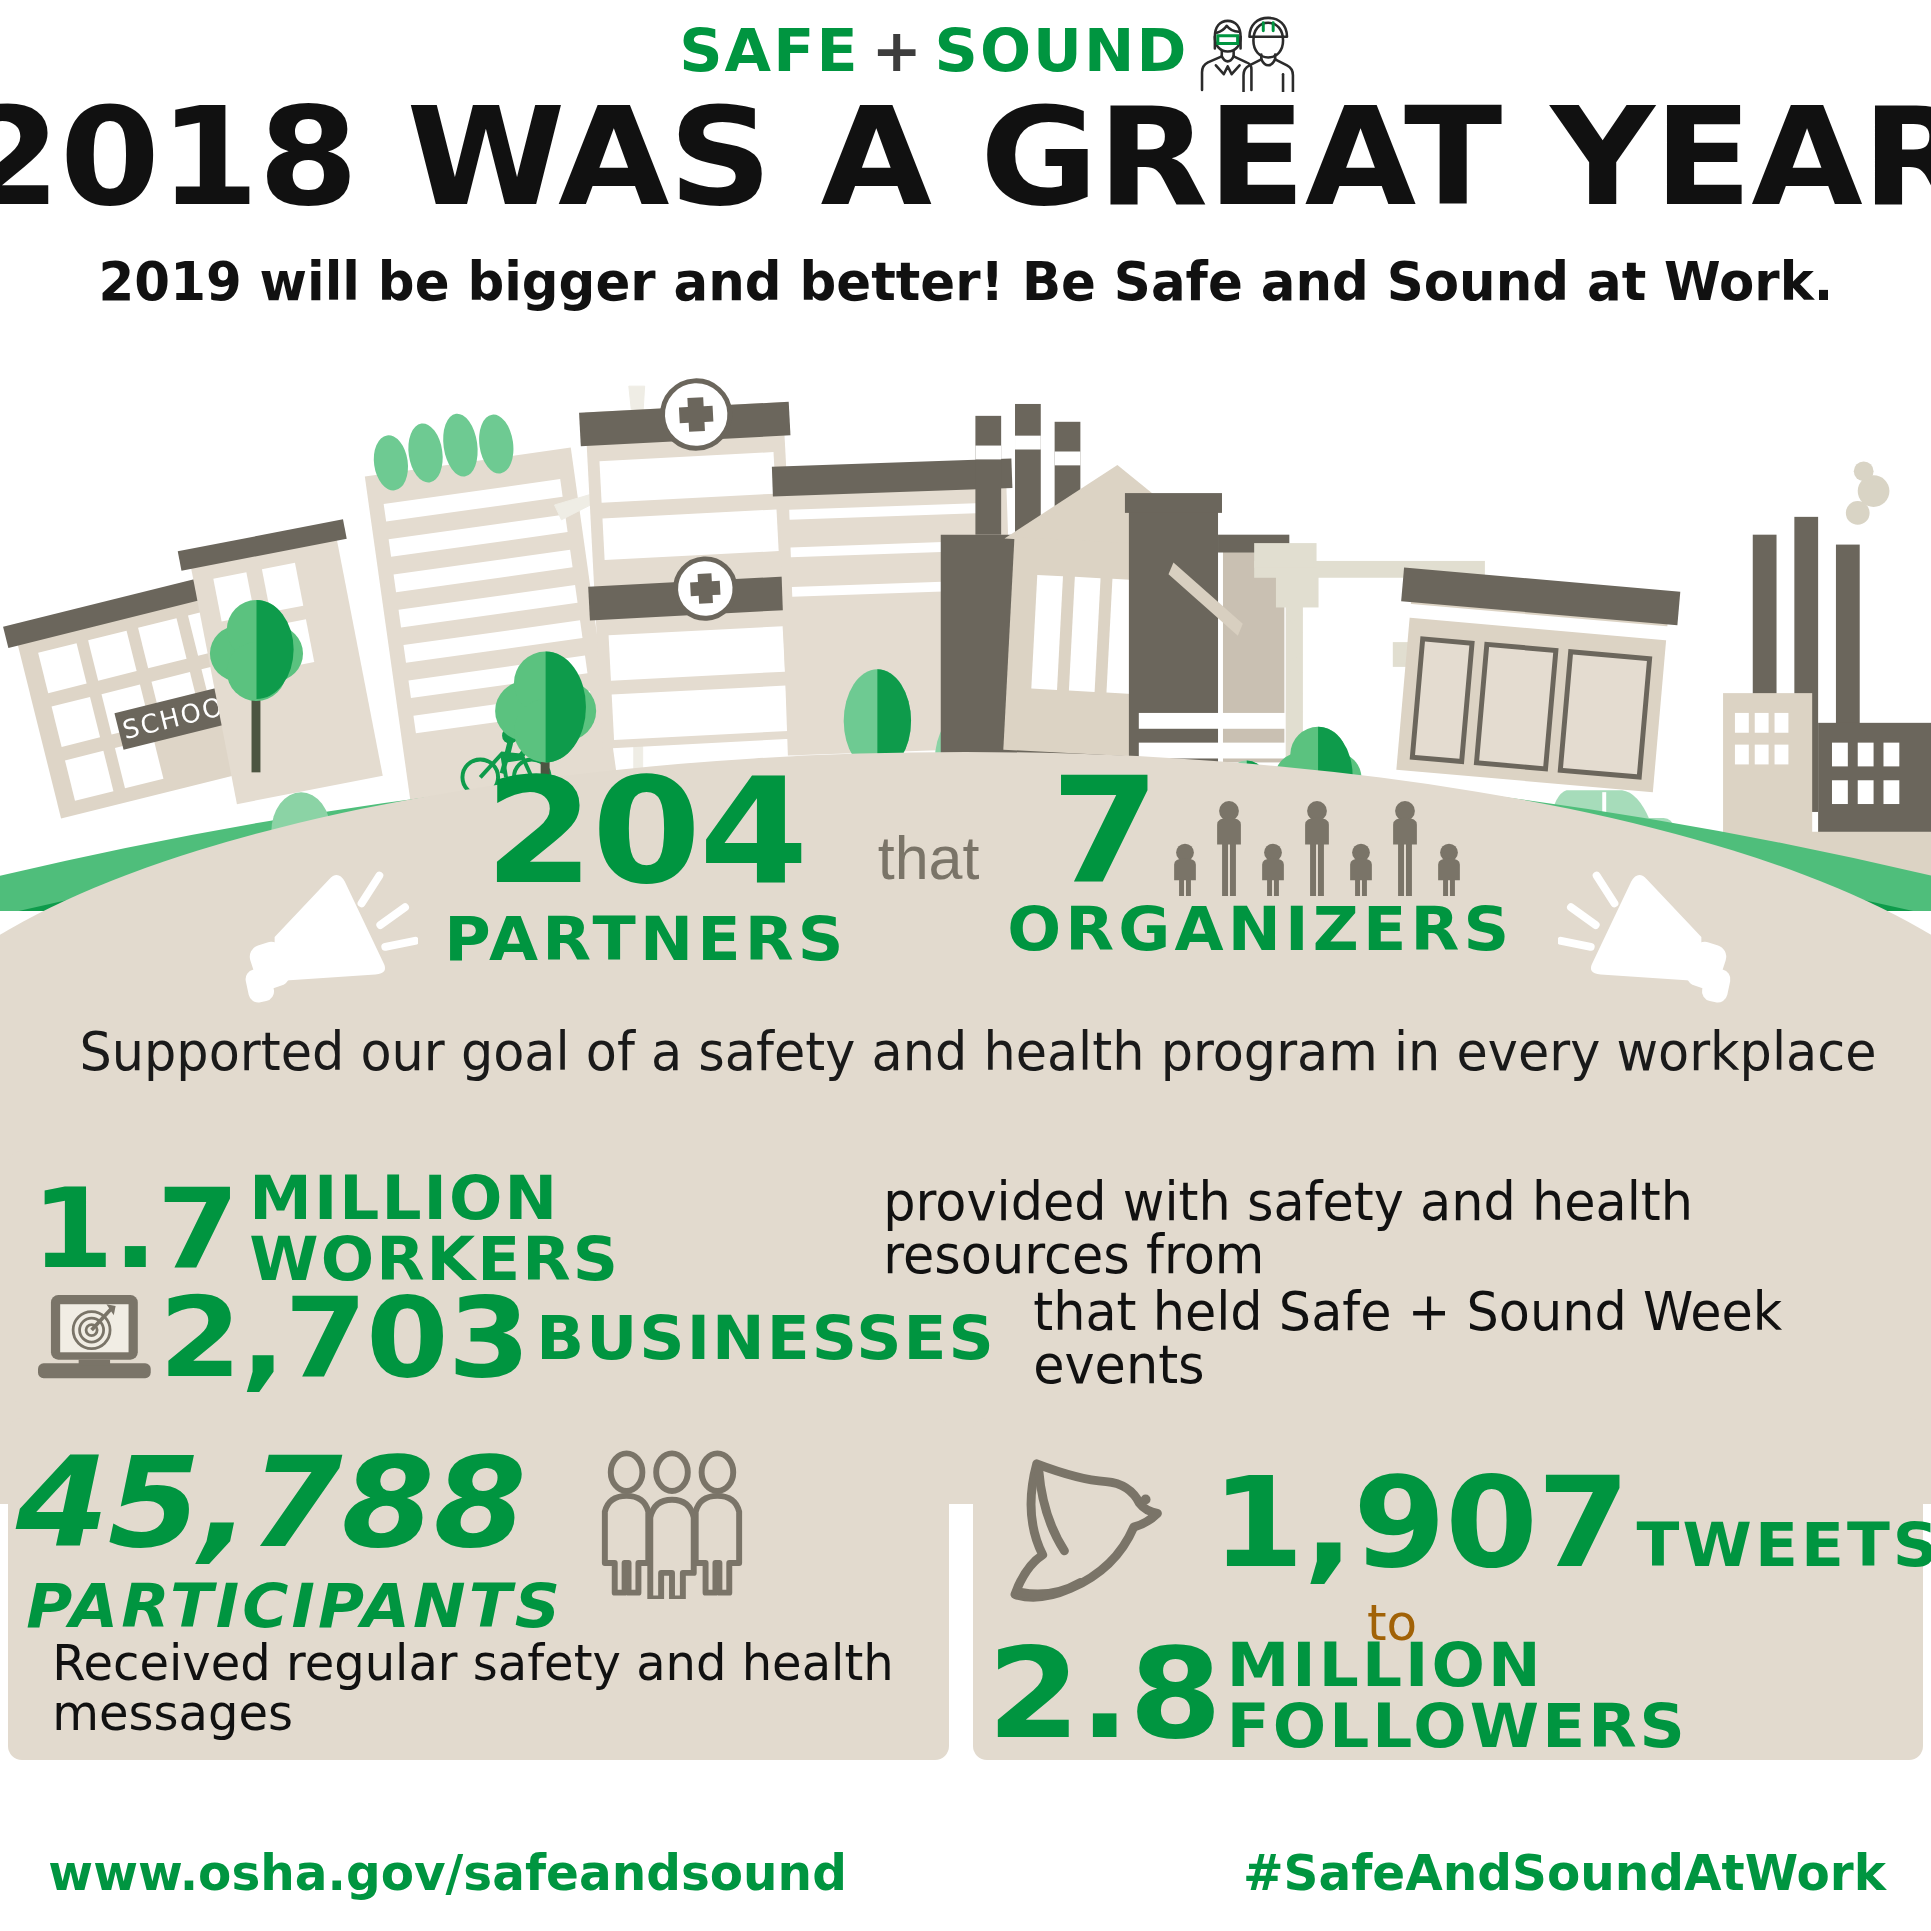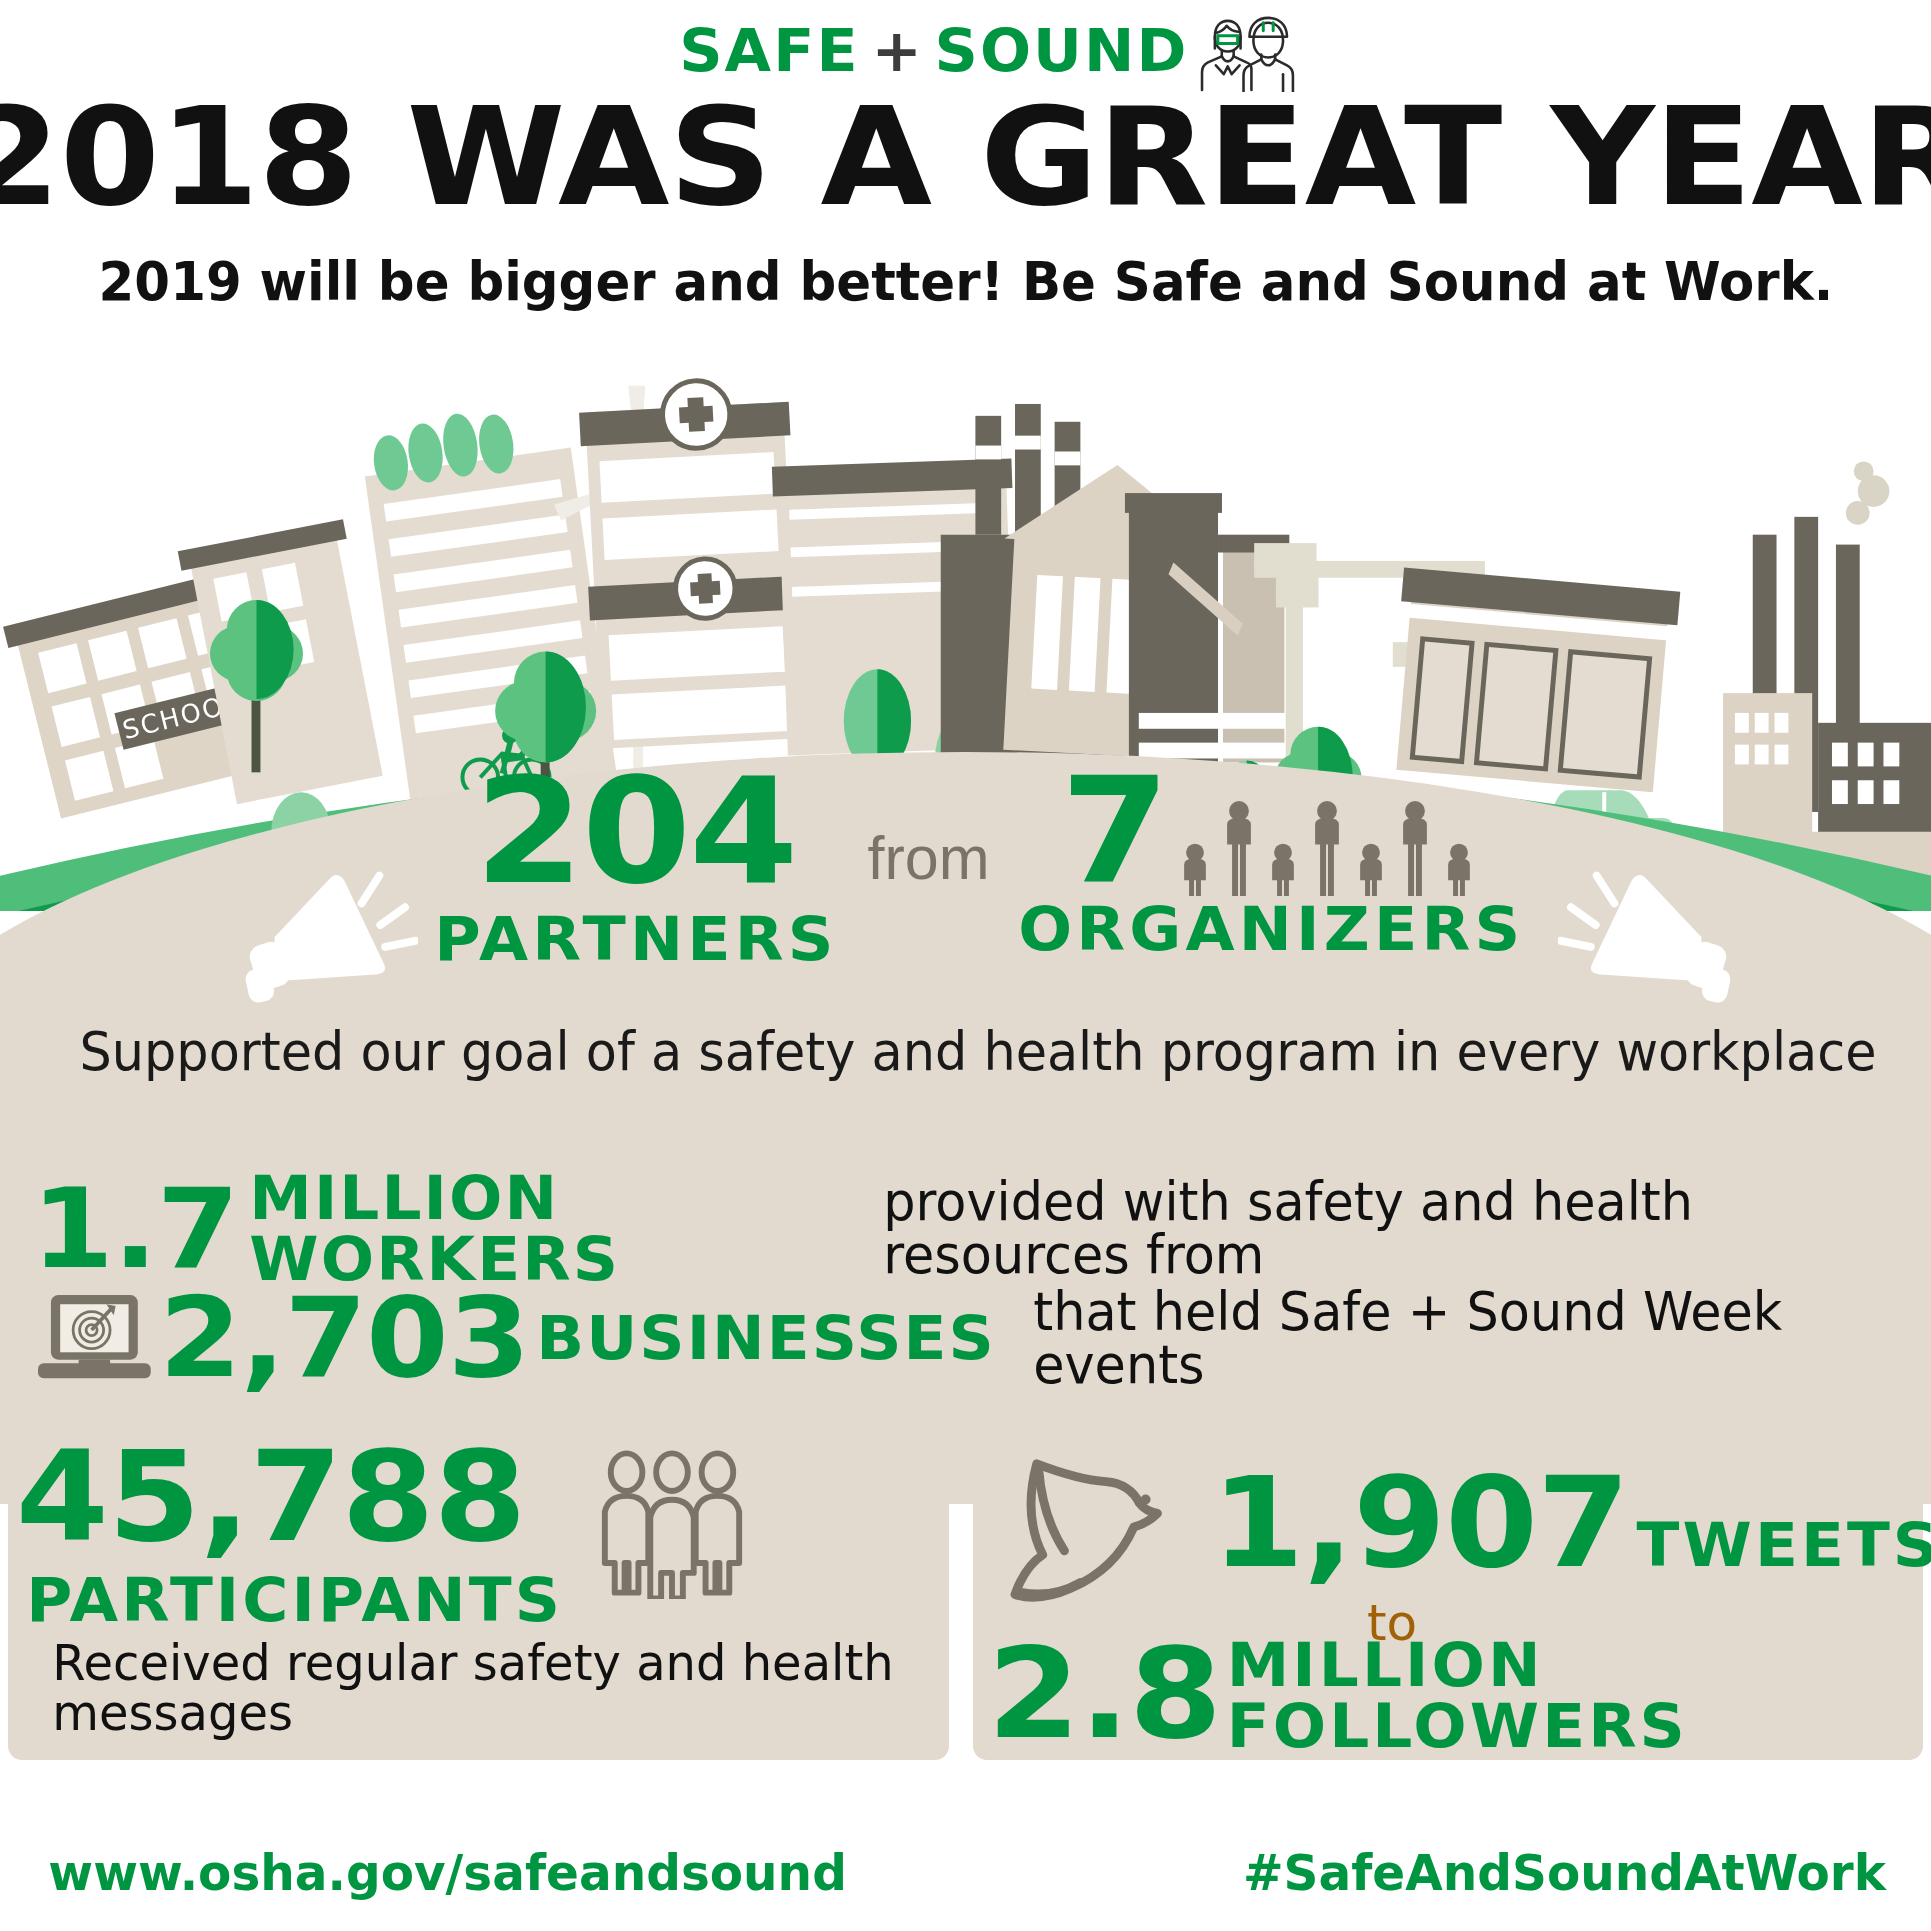--- a/index.html
+++ b/index.html
@@ -521,21 +521,21 @@
         <path d="M152 102 L182 96"></path>
       </g>
     </svg>
 
     <div class="stat-row">
       <div class="stat-block">
         <span class="bignum">204</span>
         <span class="biglabel">PARTNERS</span>
       </div>
 
-      <span class="withword">from</span>
+      <span class="withword">that</span>
 
       <div class="stat-block">
         <div class="org-cluster">
           <span class="org-seven">7</span>
           <div class="people-icons">
             <svg width="38" height="77" viewBox="0 0 38 78">
               <g fill="#7A7468">
                   <circle cx="19" cy="34" r="9"></circle>
               <path d="M8 46 q0 -6 11 -6 q11 0 11 6 v16 h-5 v16 h-5 v-16 h-2 v16 h-5 v-16 h-5 z"></path>
                 </g>
@@ -605,21 +605,21 @@
         <rect x="0" y="78" width="122" height="16" rx="6" fill="#7A7468"></rect>
         <rect x="44" y="74" width="34" height="6" fill="#7A7468"></rect>
       </svg>
       <span class="num-xl" style="margin-left:10px;">2,703</span>
       <span class="cap-green">BUSINESSES</span>
       <span class="body-black">that held Safe + Sound Week events</span>
     </div>
   </div>
 
   <div class="card card-left">
-    <div style="position:absolute;top:16px;left:26px;">
+    <div style="position:absolute;top:22px;left:26px;font-style:italic;">
       <div class="num-huge">45,788</div>
       <div class="label-part" style="margin-top:10px;">PARTICIPANTS</div>
     </div>
     <svg class="group-icon" style="position:absolute;top:32px;right:198px;" viewBox="0 0 160 150">
       <g fill="none" stroke="#7A7468" stroke-width="6" stroke-linejoin="round">
         <ellipse cx="34" cy="22" rx="16" ry="19"></ellipse>
         <ellipse cx="80" cy="22" rx="16" ry="19"></ellipse>
         <ellipse cx="126" cy="22" rx="16" ry="19"></ellipse>
         <path d="M12 62 q4 -16 22 -16 q18 0 22 16 v52 h-10 v30 h-10 v-30 h-4 v30 h-10 v-30 h-10 z"></path>
         <path d="M104 62 q4 -16 22 -16 q18 0 22 16 v52 h-10 v30 h-10 v-30 h-4 v30 h-10 v-30 h-10 z"></path>

